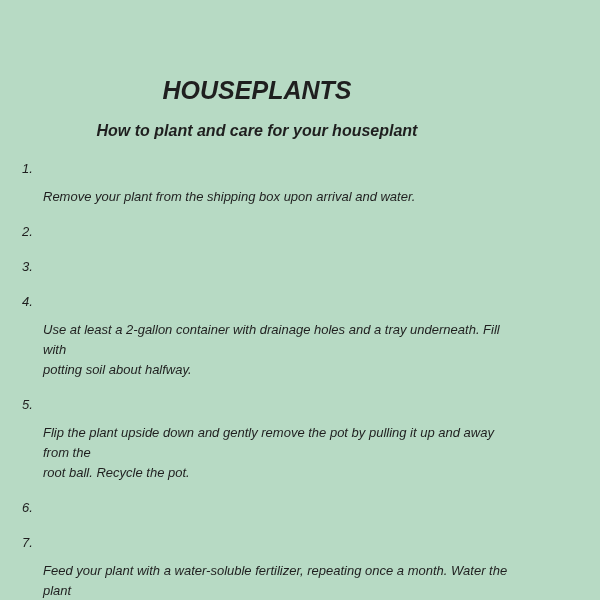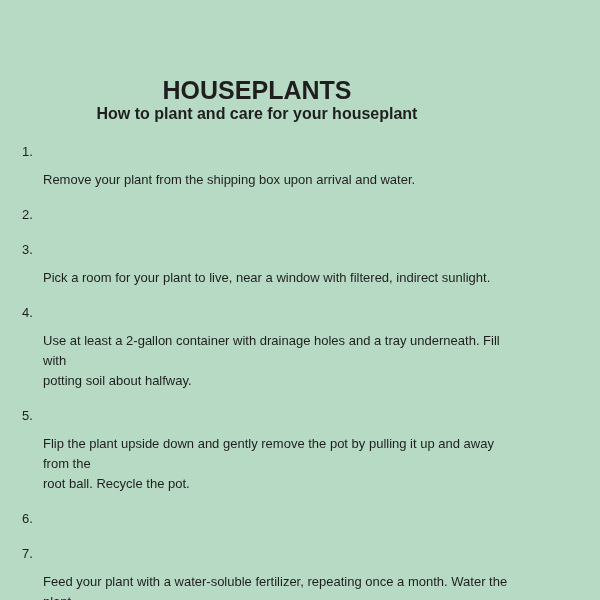--- a/index.html
+++ b/index.html
@@ -15,35 +15,36 @@
     height: 600px;
     background: var(--bg);
     color: var(--fg);
     font-family: "Liberation Sans", "DejaVu Sans", sans-serif;
     overflow: hidden;
   }
   .doc-page {
     width: 532px;
     height: 600px;
     box-sizing: border-box;
+    font-style: italic;
   }
   .doc-header {
     padding-top: 76px;
     margin-right: 18px;
     text-align: center;
   }
   .doc-title {
     margin: 0;
     font-size: 25px;
     line-height: 28px;
     font-weight: bold;
     letter-spacing: 0px;
   }
   .doc-subtitle {
-    margin: 0;
+    margin: 17px;
     font-size: 16px;
     line-height: 20px;
     font-weight: bold;
   }
   .instruction-list {
     margin: 18px 10px 0 22px;
     padding: 0;
     list-style: none;
   }
   .instruction-item {
@@ -75,21 +76,20 @@
       <span class="item-number">1.</span>
       <span class="item-text">Remove your plant from the shipping box upon arrival and water.</span>
     </li>
 
     <li class="instruction-item">
       <span class="item-number">2.</span>
     </li>
 
     <li class="instruction-item">
       <span class="item-number">3.</span>
-      <span class="item-text">Pick a room for your plant to live, near a window with filtered, indirect sunlight.</span>
     </li>
 
     <li class="instruction-item">
       <span class="item-number">4.</span>
       <span class="item-text">Use at least a 2-gallon container with drainage holes and a tray underneath. Fill with
 potting soil about halfway.</span>
     </li>
 
     <li class="instruction-item">
       <span class="item-number">5.</span>

